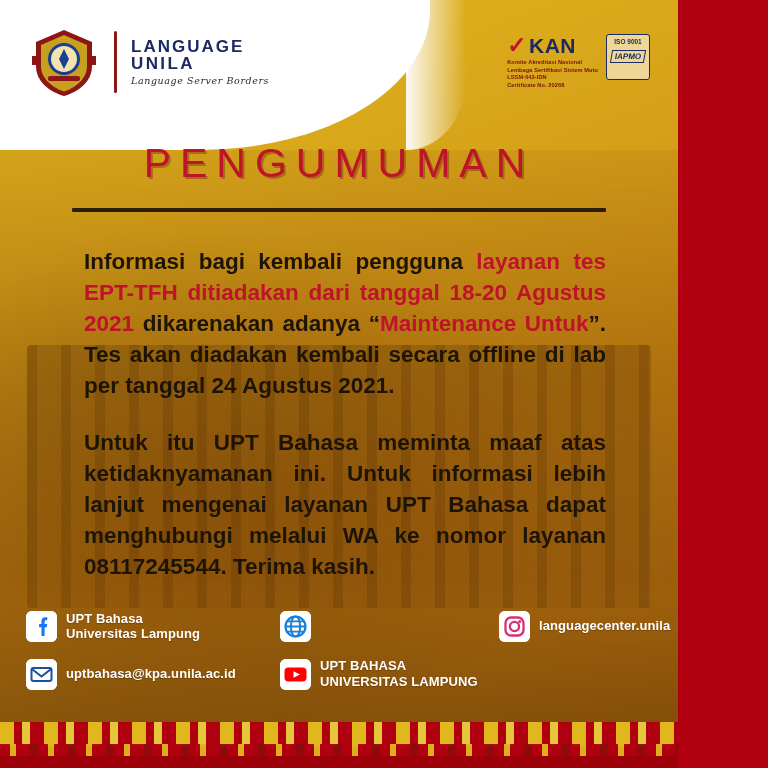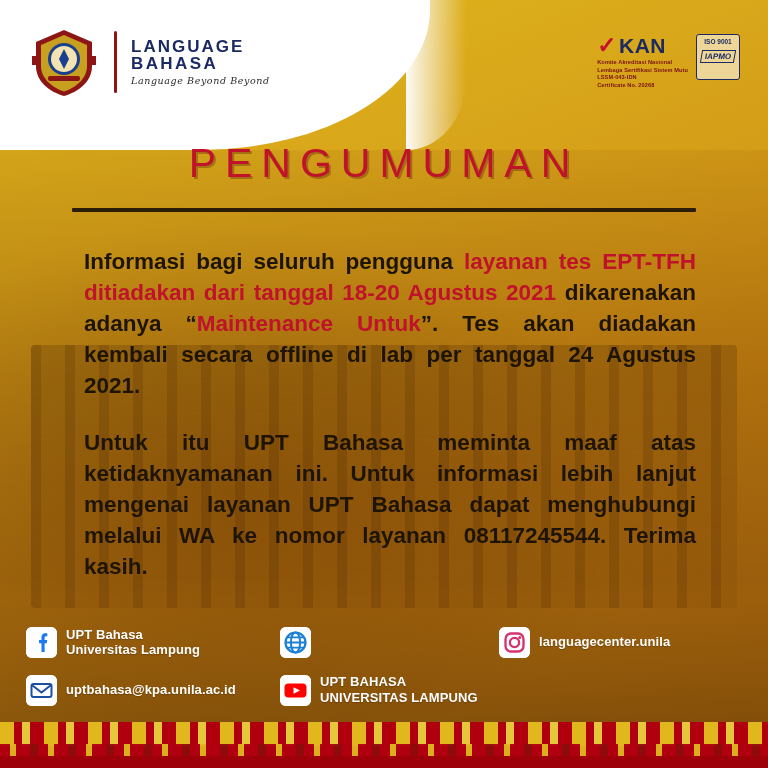--- a/index.html
+++ b/index.html
@@ -5,21 +5,21 @@
   * { box-sizing: border-box; margin: 0; padding: 0; }
   html, body {
     width: 768px; height: 768px;
     font-family: "Liberation Sans", sans-serif;
     background: #b0000f;
     overflow: hidden;
   }
 
   .poster {
     position: relative;
-    width: 768px; height: 768px;
+    width: 678px; height: 768px;
     background: linear-gradient(160deg, #e0b81d 0%, #d8a61a 28%, #cf8f14 60%, #c07a10 100%);
     overflow: hidden;
   }
 
   
   .photo-wash {
     position: absolute;
     left: 0; right: 0; top: 150px; bottom: 45px;
     background:
       radial-gradient(ellipse at 30% 60%, rgba(120,80,20,0.30) 0%, rgba(120,80,20,0.0) 55%),
@@ -125,21 +125,21 @@
     font-size: 22.5px;
     font-weight: bold;
     line-height: 1.38;
     text-align: justify;
   }
   .body-text p + p { margin-top: 26px; }
   .hl { color: #c0122a; }
 
   
   .contacts {
-    position: absolute; left: 26px; right: 20px; bottom: 62px;
+    position: absolute; left: 26px; right: 20px; bottom: 78px;
     z-index: 6;
     display: grid;
     grid-template-columns: 250px 215px auto;
     grid-template-rows: auto auto;
     row-gap: 16px; column-gap: 4px;
     align-items: center;
   }
   .contact { display: flex; align-items: center; gap: 9px; }
   .c-icon {
     width: 31px; height: 31px; border-radius: 6px;
@@ -202,22 +202,22 @@
         <circle cx="36" cy="33" r="13" fill="#f2e3b0"></circle>
         <path d="M36 23 L41 33 L36 43 L31 33 Z" fill="#1b3f8f"></path>
         <rect x="20" y="50" width="32" height="5" rx="2" fill="#8d1515"></rect>
         <rect x="4" y="30" width="9" height="9" fill="#8d1515"></rect>
         <rect x="59" y="30" width="9" height="9" fill="#8d1515"></rect>
       </svg>
     </div>
     <div class="logo-divider"></div>
     <div class="logo-text">
       <span class="l1">LANGUAGE</span>
-      <span class="l3">BAHASA</span>
-      <span class="tag">Language Beyond Beyond</span>
+      <span class="l3">UNILA</span>
+      <span class="tag">Language Server Borders</span>
     </div>
   </div>
 
   <div class="kan-wrap">
     <div class="kan-left">
       <div class="kan-title">
         <span class="kan-check">✓</span>
         <span>KAN</span>
       </div>
       <div class="kan-sub">
@@ -228,21 +228,21 @@
       <span class="iso-t">ISO 9001</span>
       <span class="iso-m">IAPMO</span>
     </div>
   </div>
 
   <div class="title">PENGUMUMAN</div>
   <div class="title-rule"></div>
 
   <div class="body-text">
     <p>
-      <span>Informasi bagi seluruh pengguna </span><span class="hl">layanan tes EPT-TFH ditiadakan dari tanggal 18-20 Agustus 2021</span><span> dikarenakan adanya “</span><span class="hl">Maintenance Untuk</span><span>”. Tes akan diadakan kembali secara offline di lab per tanggal 24 Agustus 2021.</span>
+      <span>Informasi bagi kembali pengguna </span><span class="hl">layanan tes EPT-TFH ditiadakan dari tanggal 18-20 Agustus 2021</span><span> dikarenakan adanya “</span><span class="hl">Maintenance Untuk</span><span>”. Tes akan diadakan kembali secara offline di lab per tanggal 24 Agustus 2021.</span>
     </p>
     <p>Untuk itu UPT Bahasa meminta maaf atas ketidaknyamanan ini. Untuk informasi lebih lanjut mengenai layanan UPT Bahasa dapat menghubungi melalui WA ke nomor layanan 08117245544. Terima kasih.</p>
   </div>
 
   <div class="contacts">
 
     <div class="contact">
       <span class="c-icon">
         <svg width="31" height="31" viewBox="0 0 31 31">
           <rect width="31" height="31" rx="6" fill="#ffffff"></rect>

